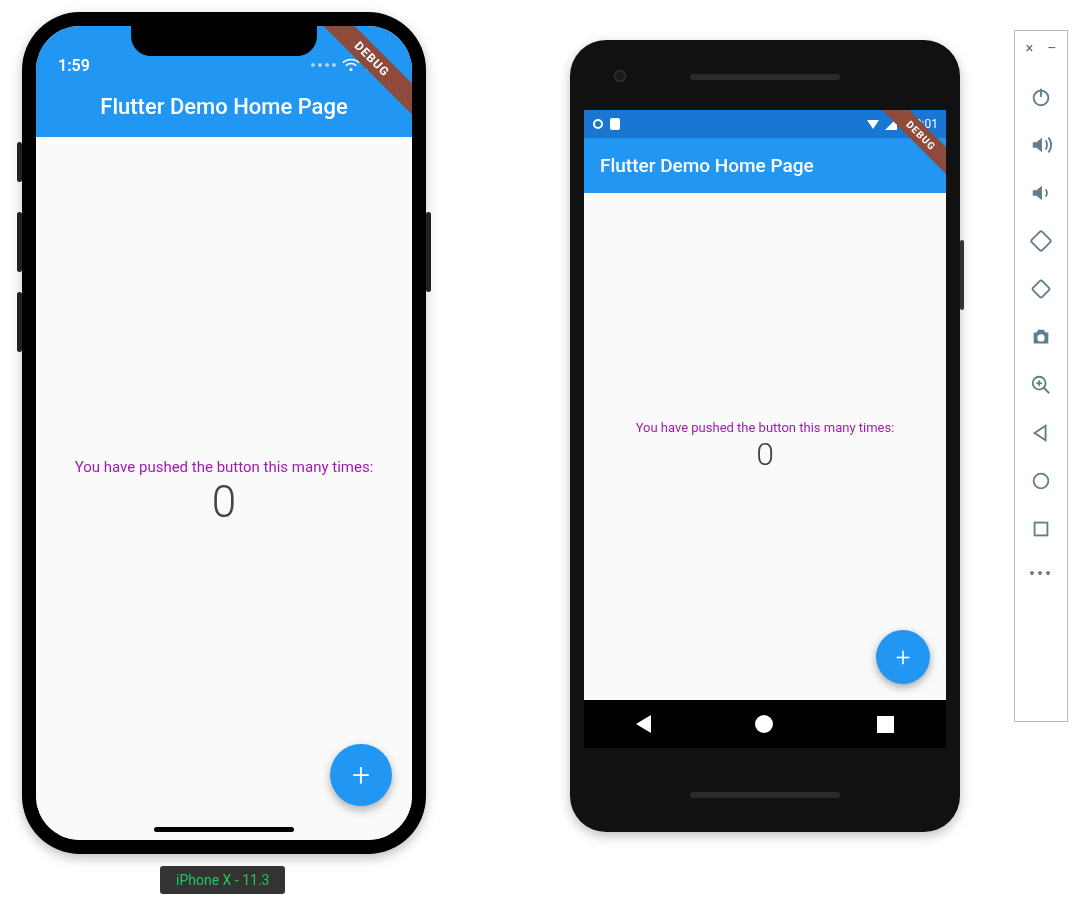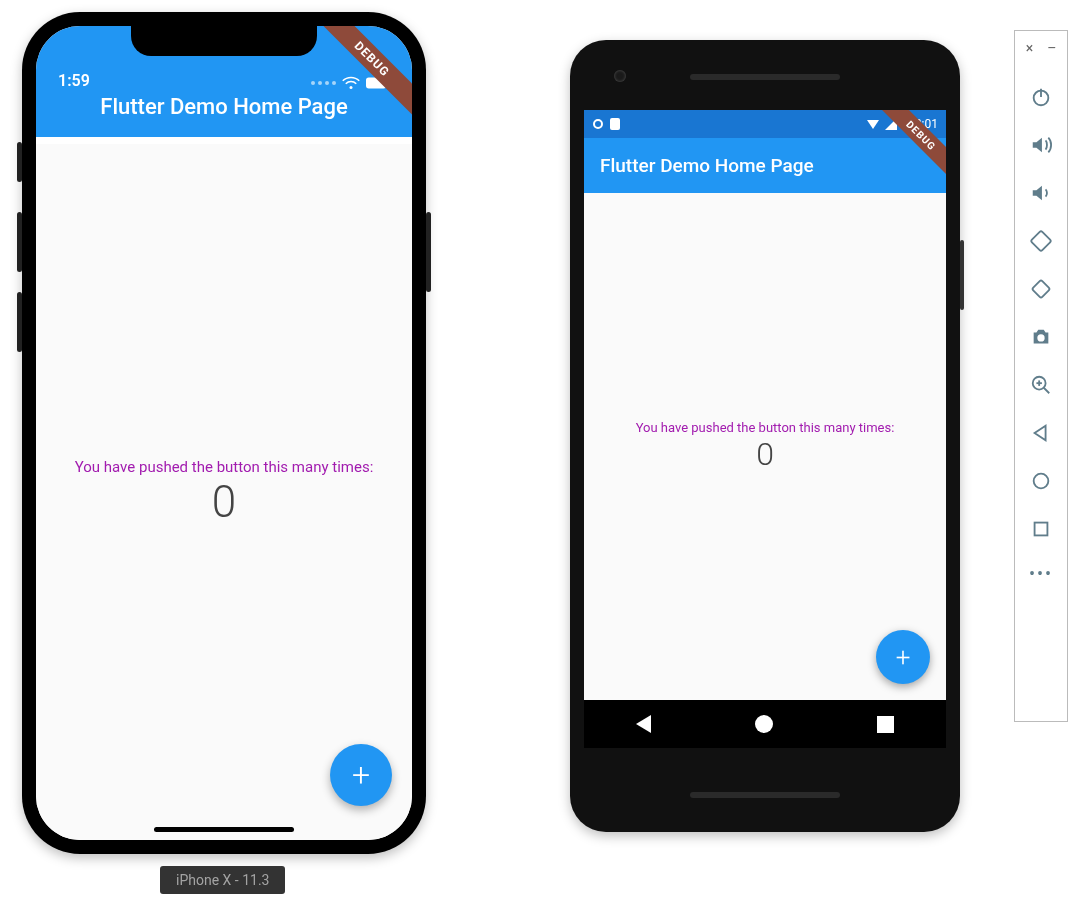--- a/index.html
+++ b/index.html
@@ -45,21 +45,21 @@
     width: 186px;
     height: 30px;
     background: #000;
     border-radius: 0 0 20px 20px;
     z-index: 50;
   }
   .status-bar-iphone {
     height: 64px;
     background: #2196f3;
     display: flex;
-    align-items: flex-end;
+    align-items: center;
     padding: 14px 22px 0;
     color: #fff;
     font-size: 16px;
     font-weight: 600;
     justify-content: space-between;
     position: relative;
   }
   .status-icons-right { display:flex; gap:6px; align-items:center; }
   .signal-dots { display:flex; gap:3px; }
   .signal-dots span { width:4px; height:4px; border-radius:50%; background:#fff; opacity:.6;}
@@ -124,21 +124,21 @@
     bottom:8px; left:50%;
     transform:translateX(-50%);
     width:140px; height:5px;
     background:#000;
     border-radius:5px;
   }
   .iphone-caption {
     position:absolute;
     left: 160px;
     top: 866px;
-    background:#333; color:#a3a3a3;
+    background:#333; color:#22c55e;
     font-size:14px;
     padding:6px 16px;
     border-radius:3px;
   }
 
   
   .pixel-frame {
     position:absolute;
     left: 570px;
     top: 40px;

